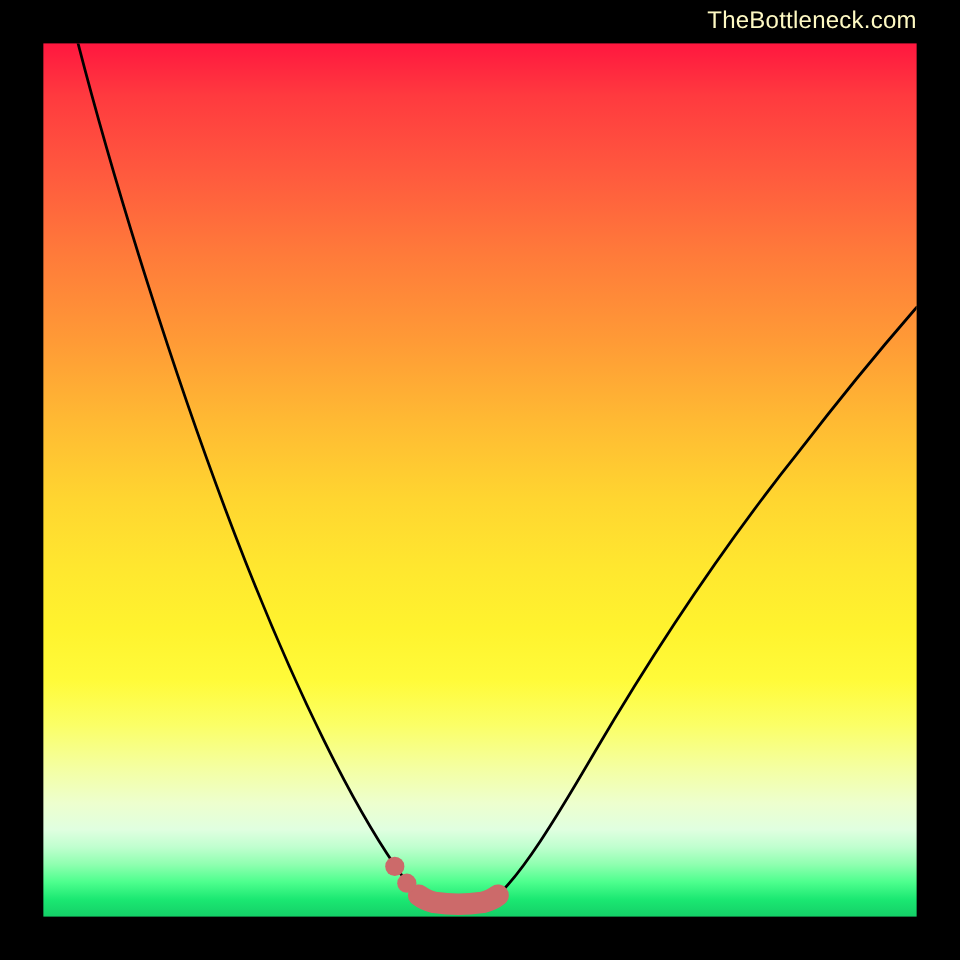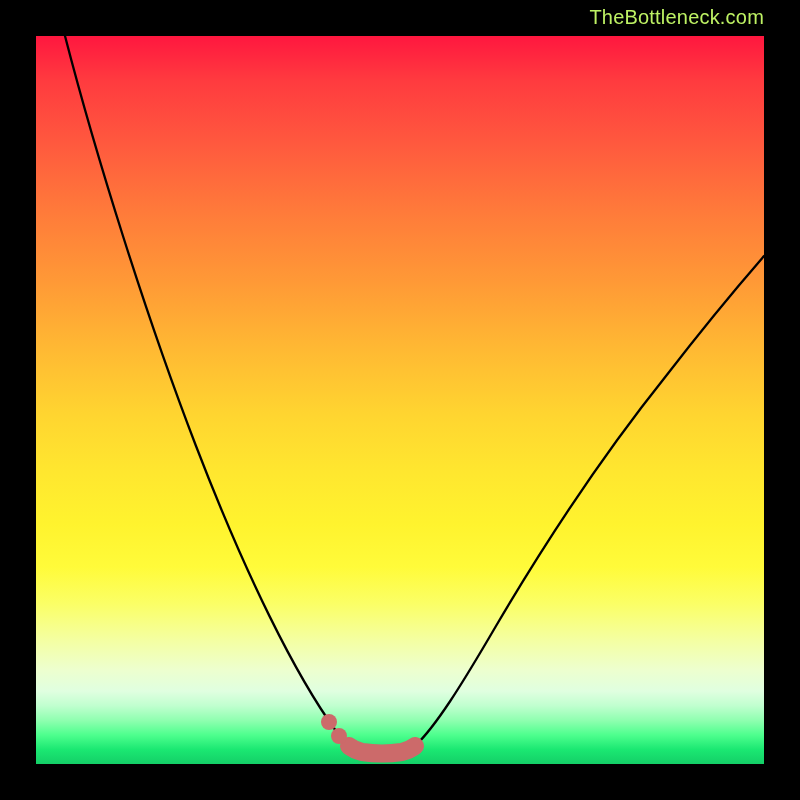--- a/index.html
+++ b/index.html
@@ -50,21 +50,21 @@
       #8fffb0 94%,
       #4eff8e 96%,
       #1be872 98%,
       #14cf67 100%
     );
   }
   .watermark {
     position: absolute;
     top: 6px;
     right: 36px;
-    color: #bef264;
+    color: #fef9c3;
     font-size: 20px;
     font-weight: 500;
     letter-spacing: 0.2px;
   }
   svg.curves {
     position: absolute;
     inset: 0;
   }
 </style>
 </head>

